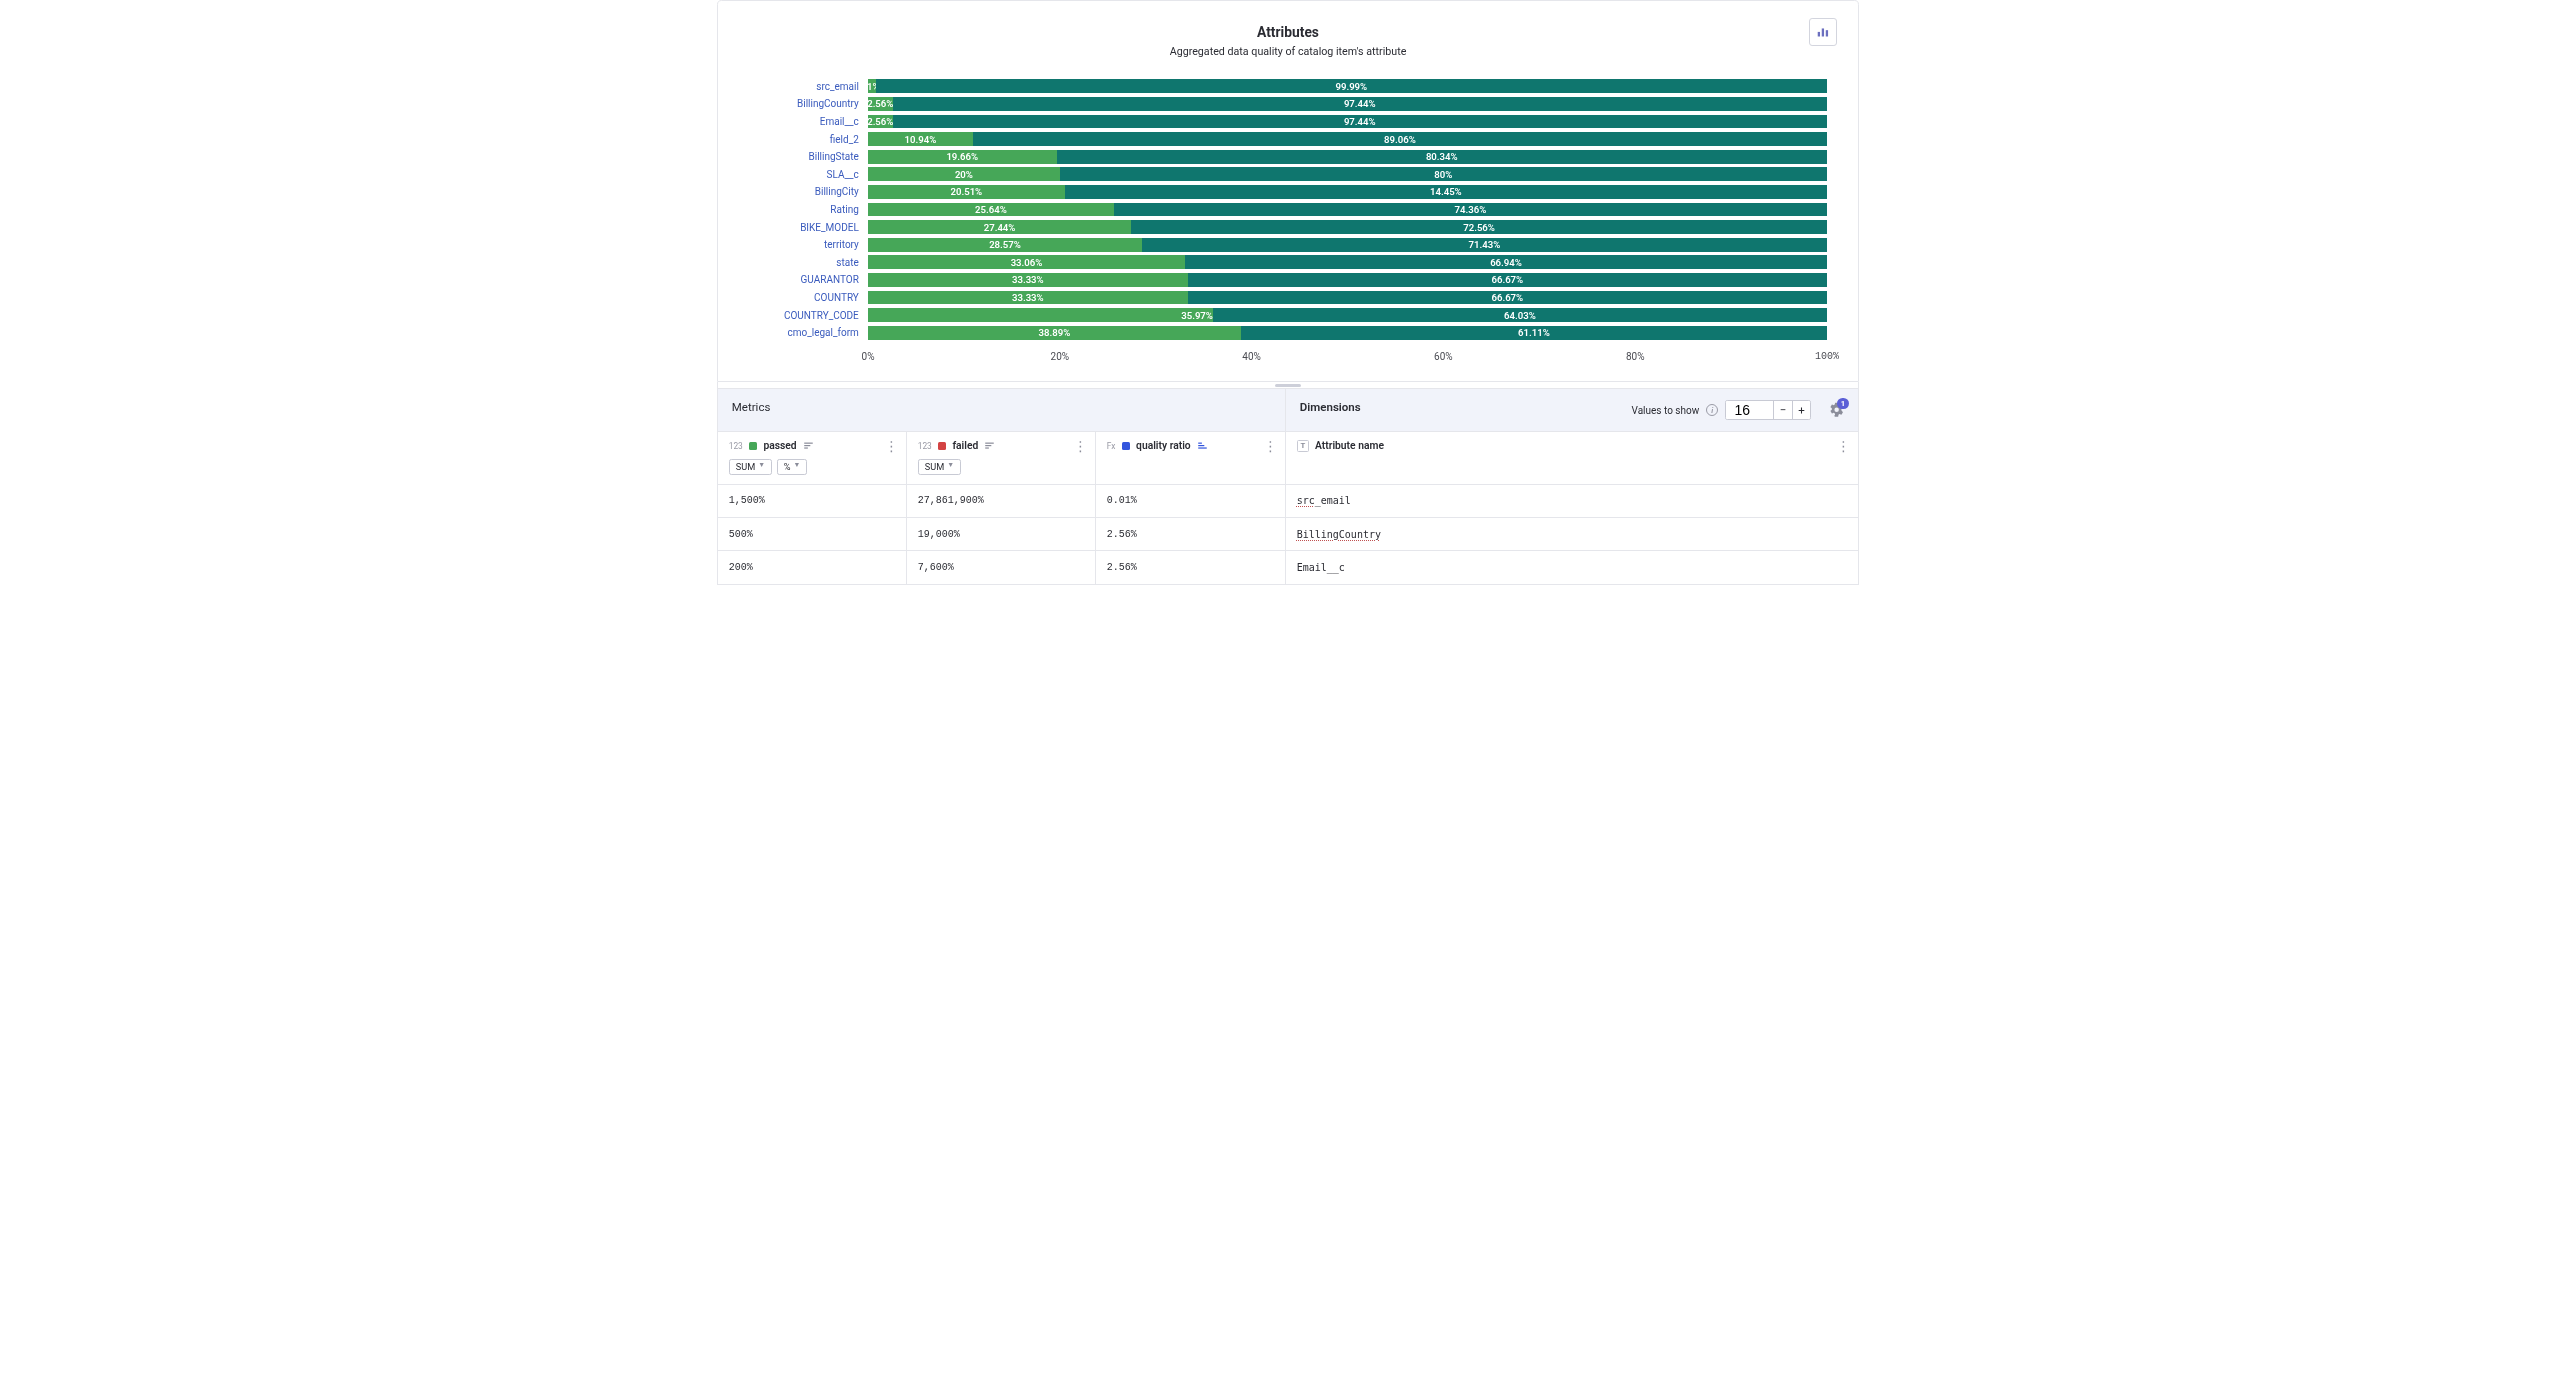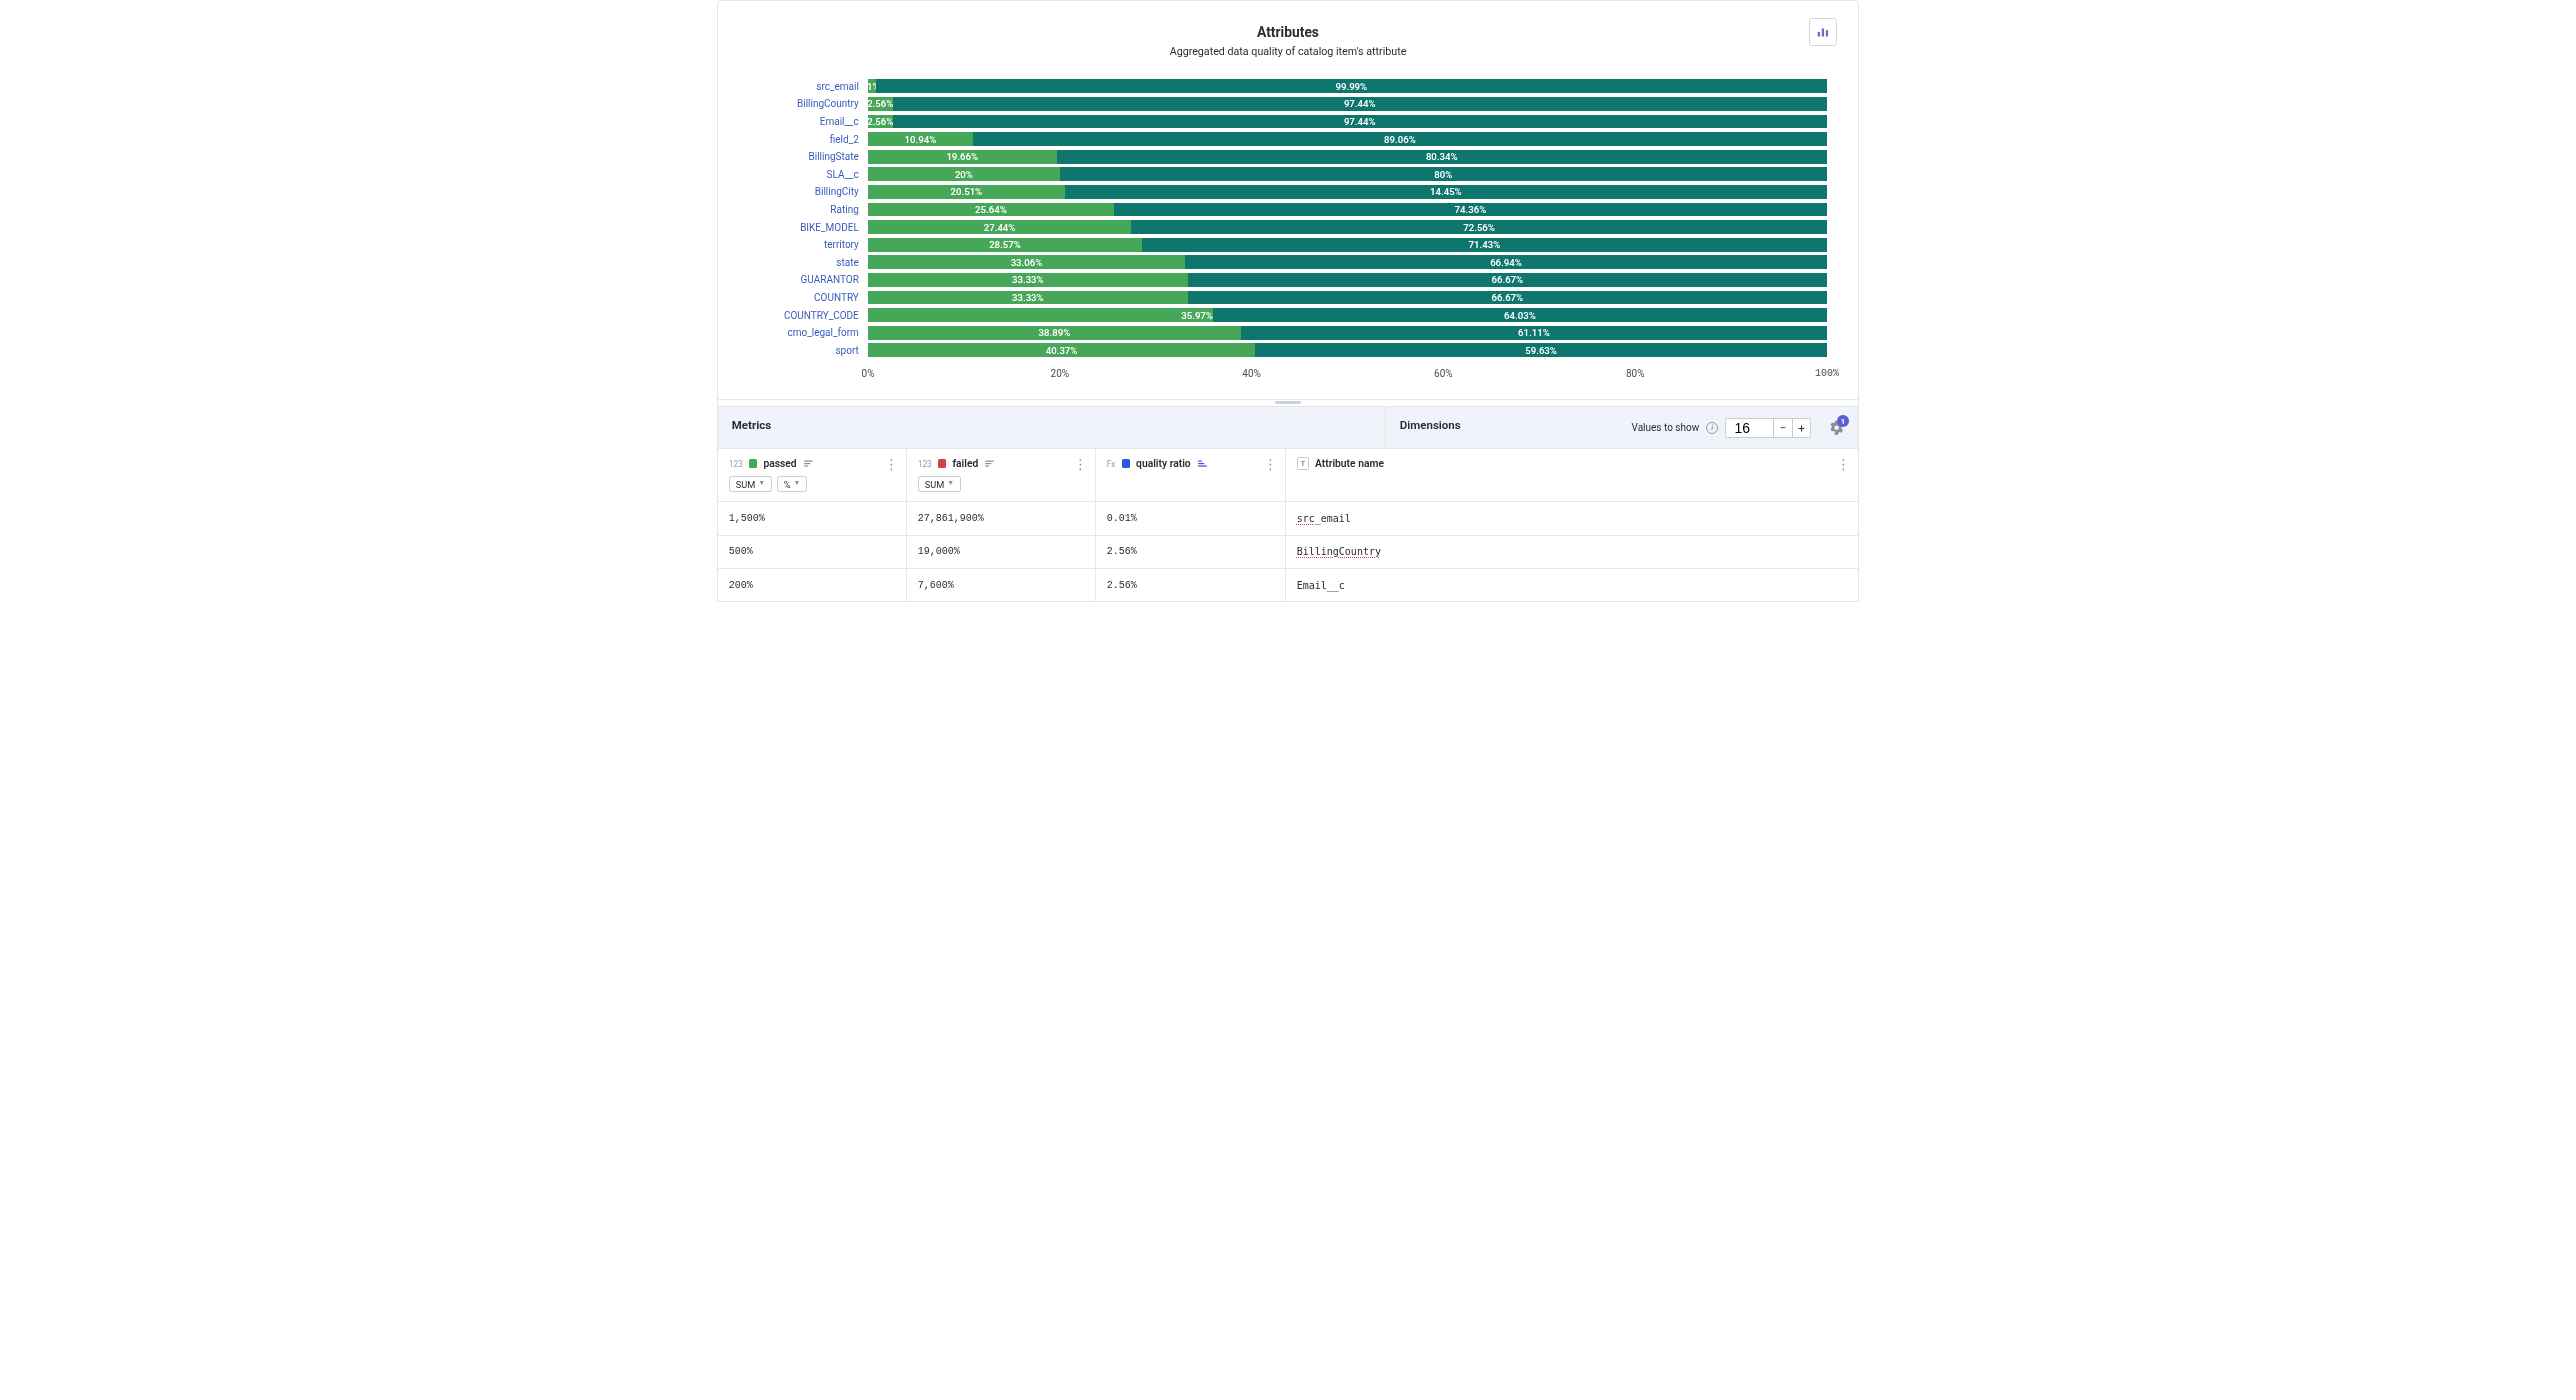--- a/index.html
+++ b/index.html
@@ -21,21 +21,21 @@
 .seg.fail { background: #0f766e; justify-content: center; }
 .x-axis { display: flex; margin-top: 6.1px; margin-left: 119px; position: relative; height: 18.4px; }
 .x-tick { position: absolute; transform: translateX(-50%); font-size: 10px; color: #4a4b52; top: 3.1px; }
 
 
 .splitter { height: 6.1px; border-left: 0.8px solid #e5e6eb; border-right: 0.8px solid #e5e6eb; display: flex; align-items: center; justify-content: center; }
 .splitter .handle { width: 26px; height: 3.1px; border-radius: 1.5px; background: #cdcfd9; }
 
 
 .panels-header { display: flex; background: #f1f3fa; border: 0.8px solid #e5e6eb; border-top: 0.8px solid #e5e6eb; }
-.ph-left { width: 668px; padding: 10.7px 13.8px; font-size: 11.5px; font-weight: 700; color: #2b2c33; border-right: 0.8px solid #e5e6eb; }
+.ph-left { width: 568px; padding: 10.7px 13.8px; font-size: 11.5px; font-weight: 400; color: #2b2c33; border-right: 0.8px solid #e5e6eb; }
 .ph-right { flex: 1; padding: 10.7px 13.8px; display: flex; }
 .ph-right-title { font-size: 11.5px; font-weight: 600; flex: 1; }
 .values-group { display: flex; align-items: center; gap: 7px; }
 .values-label { font-size: 10px; color: #2b2c33; }
 .info-icon { width: 12.2px; height: 12.2px; border-radius: 50%; border: 0.9px solid #9a9ba6; display: inline-flex; align-items: center; justify-content: center; font-size: 7.7px; color: #9a9ba6; font-style: italic; font-weight: 700; }
 .spin-box { display: flex; border: 0.8px solid #c8cad4; border-radius: 2.3px; background: #fff; overflow: hidden; height: 20px; }
 .spin-input { width: 47px; border: none; padding: 0 8px; font-size: 14px; outline: none; }
 .spin-btn { width: 18.4px; border-left: 0.8px solid #c8cad4; background: #fff; display: flex; align-items: center; justify-content: center; font-size: 11.5px; cursor: pointer; user-select: none; }
 .gear-wrap { position: relative; margin-left: 10.7px; }
 .gear { width: 15.3px; height: 15.3px; color: #8b8d9a; cursor: pointer; }
@@ -248,31 +248,20 @@
           <div class="row-label">cmo_legal_form</div>
           <div class="row-bar">
             <div class="seg pass" style="width: 38.89%;">
               <span>38.89%</span>
             </div>
             <div class="seg fail" style="width: 61.11%;">
               <span>61.11%</span>
             </div>
           </div>
         </div>
-        <div class="chart-row">
-          <div class="row-label">sport</div>
-          <div class="row-bar">
-            <div class="seg pass" style="width: 40.37%;">
-              <span>40.37%</span>
-            </div>
-            <div class="seg fail" style="width: 59.63%;">
-              <span>59.63%</span>
-            </div>
-          </div>
-        </div>
       </div>
 
     <div class="x-axis" id="x-axis">
         <div class="x-tick" style="left: 0%;">0%</div>
         <div class="x-tick" style="left: 20%;">20%</div>
         <div class="x-tick" style="left: 40%;">40%</div>
         <div class="x-tick" style="left: 60%;">60%</div>
         <div class="x-tick" style="left: 80%;">80%</div>
         <div class="x-tick" style="left: 100%; font-family: Liberation Mono, monospace;">100%</div>
       </div>

